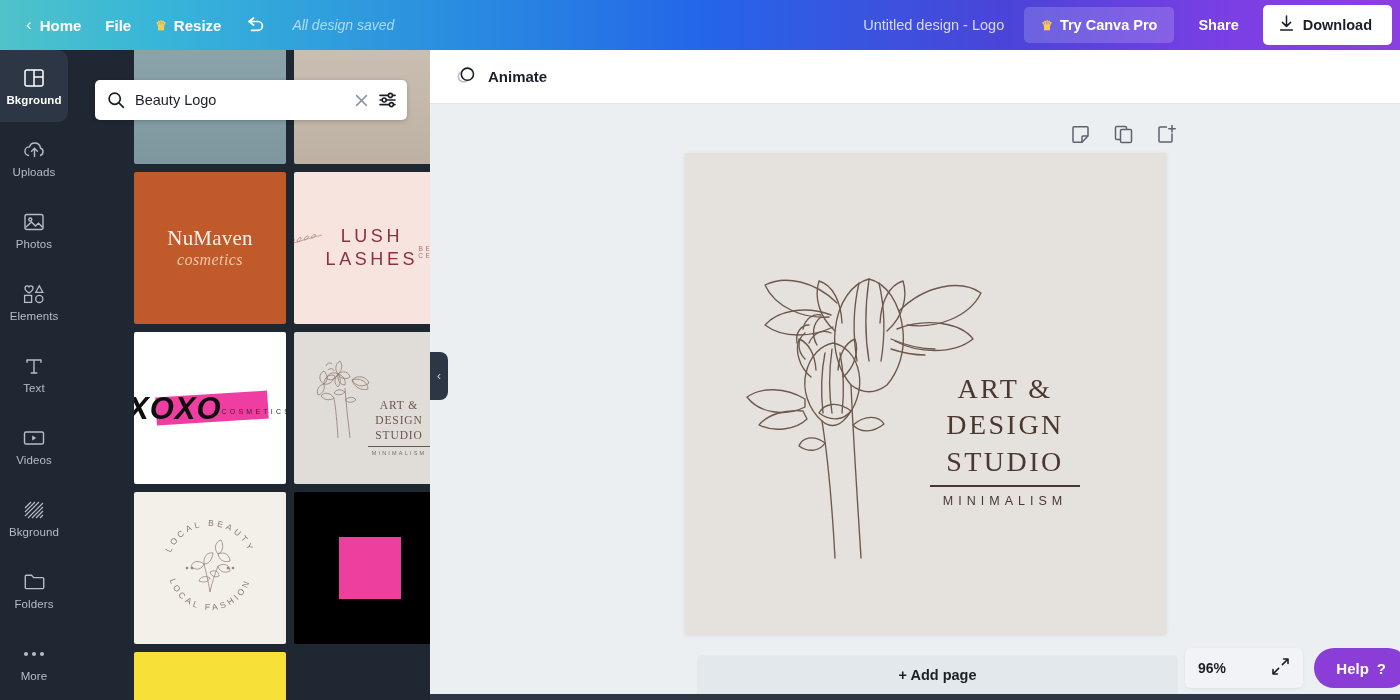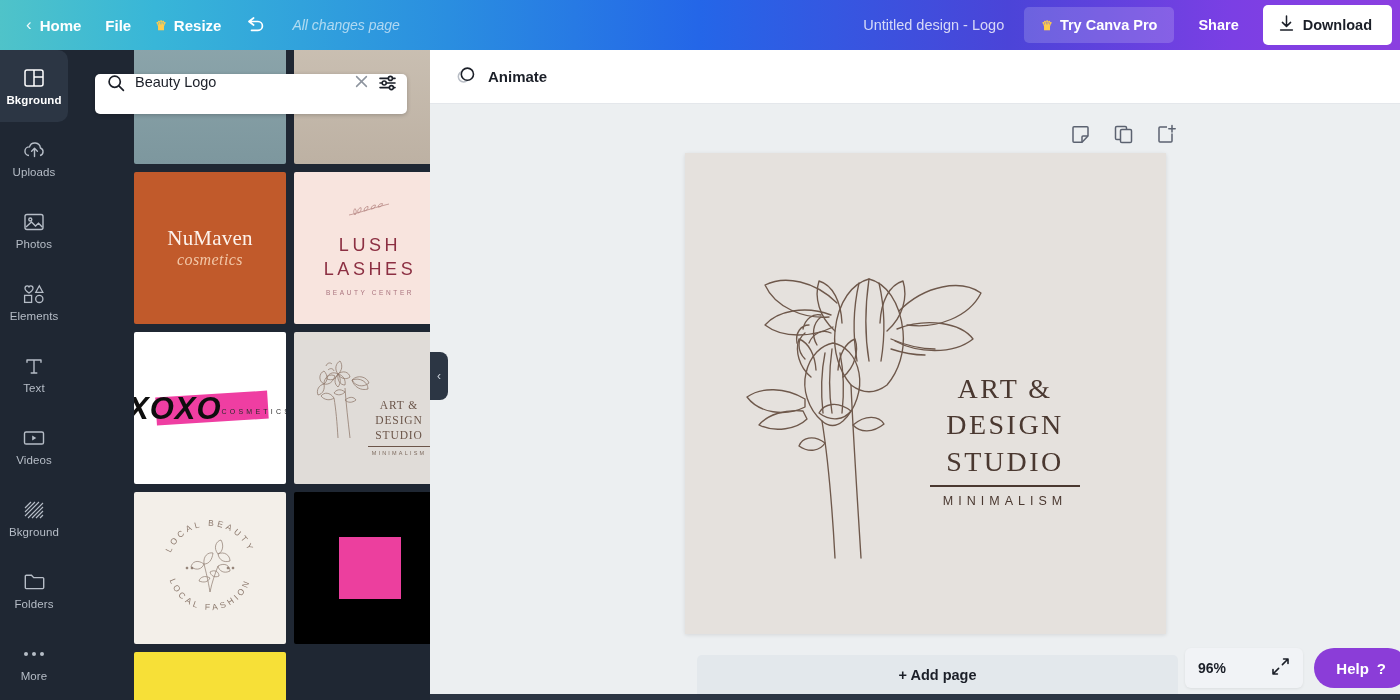--- a/index.html
+++ b/index.html
@@ -70,22 +70,22 @@
   .rail-label { line-height: 1; letter-spacing: .1px; }
   .rail-dots { display: flex; gap: 4px; align-items: center; height: 24px; }
   .rail-dots i { width: 4px; height: 4px; border-radius: 50%; background: #b6bdc7; display: block; }
 
   
   .panel {
     position: absolute; top: 50px; left: 68px; width: 362px; height: 650px;
     background: #1f2733; z-index: 20; overflow: hidden;
   }
   .search-wrap {
-    position: absolute; top: 24px; left: 27px; width: 312px; height: 40px;
-    background: #fff; border-radius: 5px; display: flex; align-items: flex-start;
+    position: absolute; top: 30px; left: 27px; width: 312px; height: 40px;
+    background: #fff; border-radius: 5px; display: flex; align-items: center;
     padding: 0 10px 0 12px; z-index: 5;
     box-shadow: 0 1px 4px rgba(0,0,0,.22);
   }
   .search-input {
     flex: 1; border: none; outline: none; font-size: 14.5px; color: #1b1f28;
     font-family: "Liberation Sans", sans-serif; padding-left: 10px; background: transparent;
   }
   .search-input::placeholder { color: #9aa1ab; }
   .s-ico { cursor: pointer; display: flex; align-items: center; }
   .clear-ico { margin-right: 9px; }
@@ -247,21 +247,21 @@
         <span class="crown">♛</span>
         <span>Resize</span>
       </div>
       <div class="tb-item">
         <span>
           <svg class="undo-ico" width="21" height="18" viewBox="0 0 21 18" fill="none">
             <path d="M4 5.5 L8.6 2 M4 5.5 L8.6 9 M4 5.5 H13 a4.4 4.4 0 0 1 0 8.8 H6.5" stroke="#fff" stroke-width="1.7" stroke-linecap="round" stroke-linejoin="round"></path>
           </svg>
         </span>
       </div>
-      <div class="saved-txt">All changes page</div>
+      <div class="saved-txt">All design saved</div>
     </div>
 
     <div class="tb-right">
       <div class="doc-title">Untitled design - Logo</div>
       <div class="btn-pro">
         <span class="crown">♛</span>
         <span>Try Canva Pro</span>
       </div>
       <div class="btn-share">
         <span>Share</span>
@@ -377,21 +377,21 @@
         <div class="tile" style="background:linear-gradient(180deg,#8fa8ae 0%,#7d979e 100%)"></div>
         <div class="tile" style="background:linear-gradient(180deg,#cdc3b6 0%,#bdb1a3 100%)"></div>
 
         <div class="tile" style="background:#c15a2b">
           <div style="text-align:center">
             <div class="t-nm-main">NuMaven</div>
             <div class="t-nm-sub">cosmetics</div>
           </div>
         </div>
 
-        <div class="tile" style="background:#f8e4de;flex-direction:column">
+        <div class="tile" style="background:#f8e4de;">
           <span style="margin-bottom:10px">
             <svg width="46" height="20" viewBox="0 0 46 20" fill="none" stroke="#b98a86" stroke-width=".8">
               <path d="M2 15 C12 13 22 9 42 4"></path>
               <path d="M11 13 c-1-3 1-5 3-5.4 .6 2.6-.6 4.8-3 5.4z"></path>
               <path d="M17 11 c0-3 2-4.4 4-4.6 .3 2.8-1.4 4.4-4 4.6z"></path>
               <path d="M24 9 c.3-3 2.4-4 4.4-4 0 2.8-1.9 3.9-4.4 4z"></path>
               <path d="M31 7 c.6-2.8 2.6-3.6 4.5-3.4-.3 2.7-2.1 3.5-4.5 3.4z"></path>
               <path d="M8 15 c-2-2.4-1.4-5 0-6.4 1.7 1.9 1.7 4.3 0 6.4z"></path>
             </svg>
           </span>

